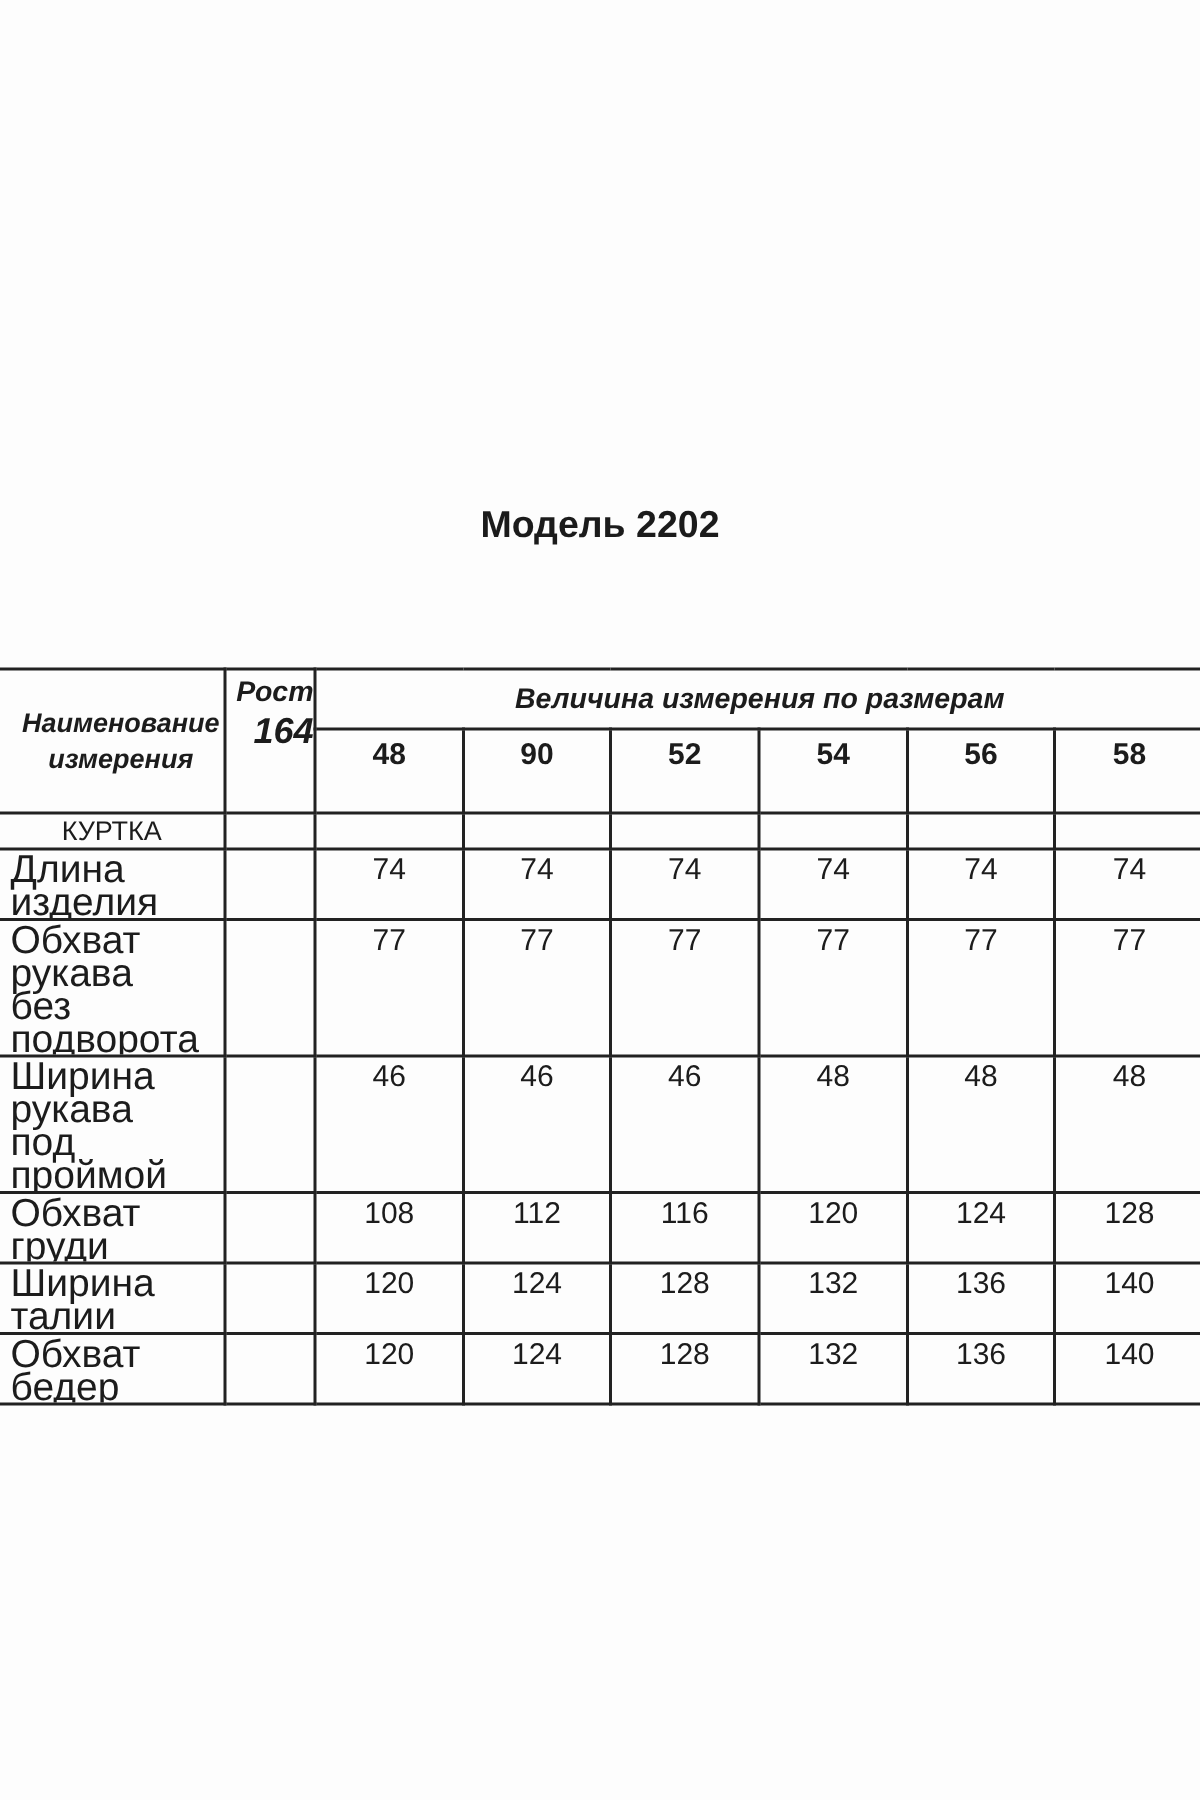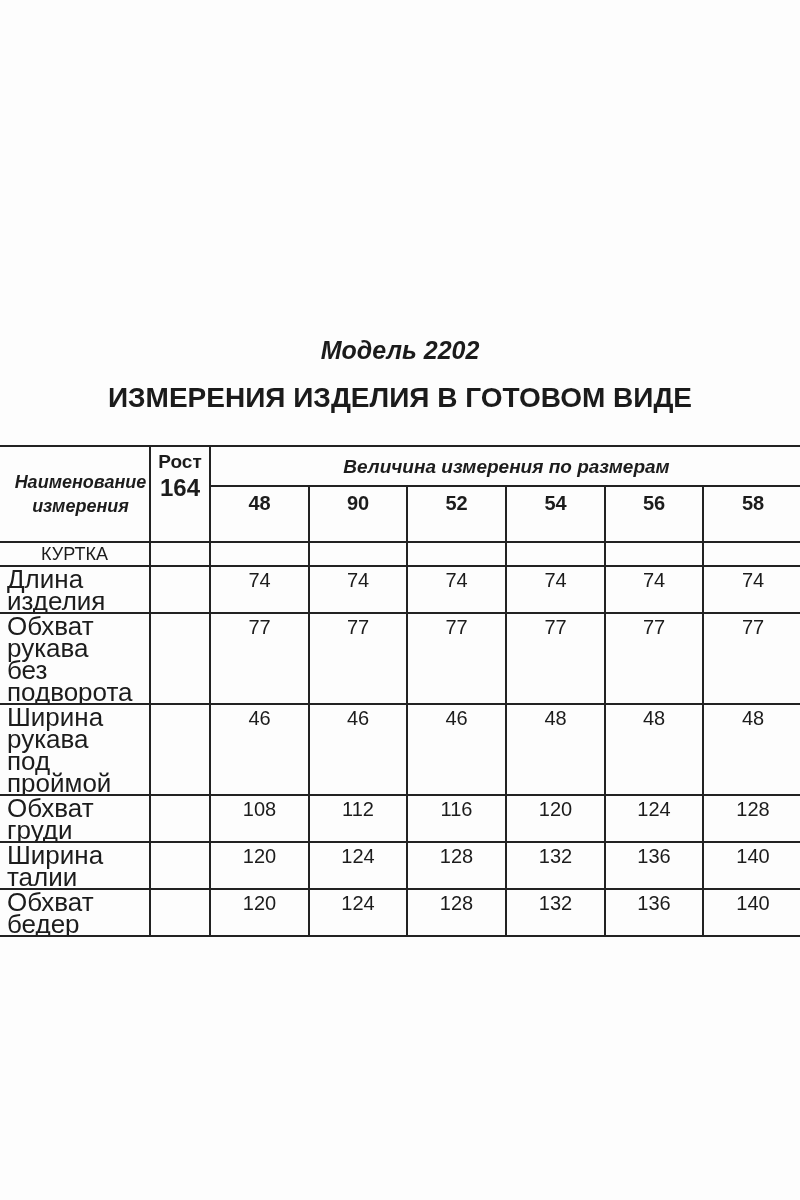--- a/index.html
+++ b/index.html
@@ -9,21 +9,21 @@
     font-family:"Liberation Sans","DejaVu Sans",sans-serif;
     color:#1c1c1c;
   }
   .canvas {
     position:relative; width:800px; height:1200px;
     background:#fdfdfd; overflow:hidden;
   }
   .title-model {
     position:absolute; top:336px; left:0; width:800px;
     text-align:center; font-size:25px; line-height:28px;
-    font-weight:bold; font-style:italic; color:#1b1b1b;
+    font-weight:bold; color:#1b1b1b;
   }
   .title-main {
     position:absolute; top:382px; left:0; width:800px;
     text-align:center; font-size:28px; line-height:31px;
     font-weight:bold; color:#1b1b1b;
   }
   table.size-table {
     position:absolute; top:445px; left:-2px; width:804px;
     border-collapse:collapse; table-layout:fixed;
     background:transparent;
@@ -32,21 +32,21 @@
     border:2px solid #222222;
     vertical-align:top; overflow:hidden;
     font-size:19px; line-height:23px; color:#1c1c1c;
     padding:0;
   }
   td.h-name {
     font-weight:bold; font-style:italic; text-align:center;
     vertical-align:middle; font-size:18px; line-height:24px;padding-left:12px;
   }
   td.h-rost {
-    font-weight:bold; text-align:center;
+    font-weight:bold; font-style:italic; text-align:right;
     padding-top:3px; font-size:19px; line-height:24px;
   }
   .rost-num { font-size:24px; line-height:27px; }
   td.h-vel {
     font-weight:bold; font-style:italic; text-align:center;
     vertical-align:middle; font-size:19px;
   }
   td.h-size {
     font-weight:bold; text-align:center; padding-top:5px; font-size:20px;
   }
@@ -61,21 +61,20 @@
     text-decoration-thickness:1px;
     text-underline-offset:2px;
   }
 </style>
 </head>
 <body>
 
 <div class="canvas">
 
   <div class="title-model">Модель 2202</div>
-  <div class="title-main">ИЗМЕРЕНИЯ ИЗДЕЛИЯ В ГОТОВОМ ВИДЕ</div>
 
   <table class="size-table">
     <colgroup>
       <col style="width:151px">
         <col style="width:60px">
       <col style="width:99px">
         <col style="width:98px">
         <col style="width:99px">
       <col style="width:99px">
         <col style="width:98px">

